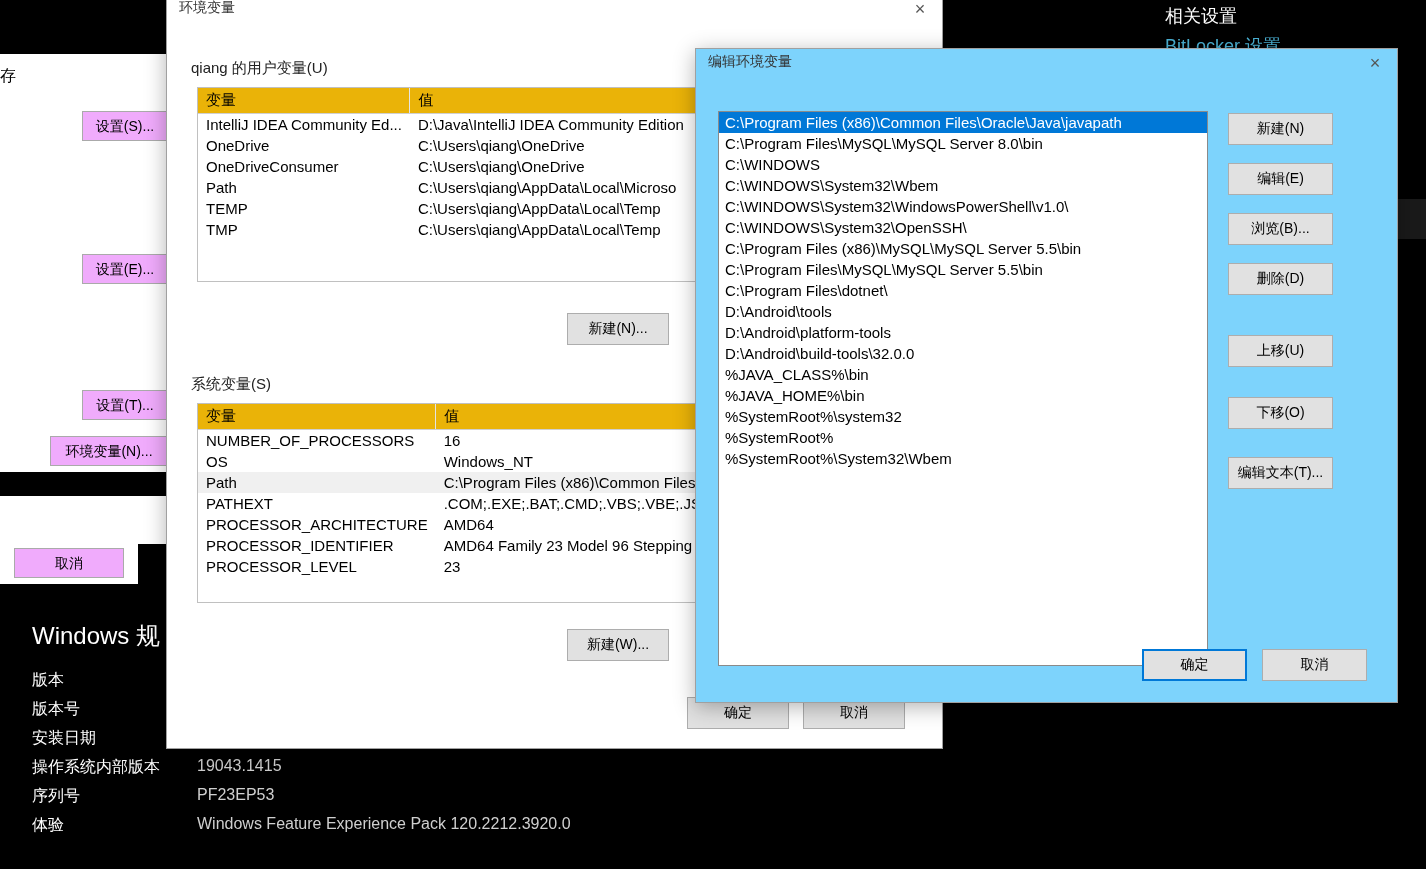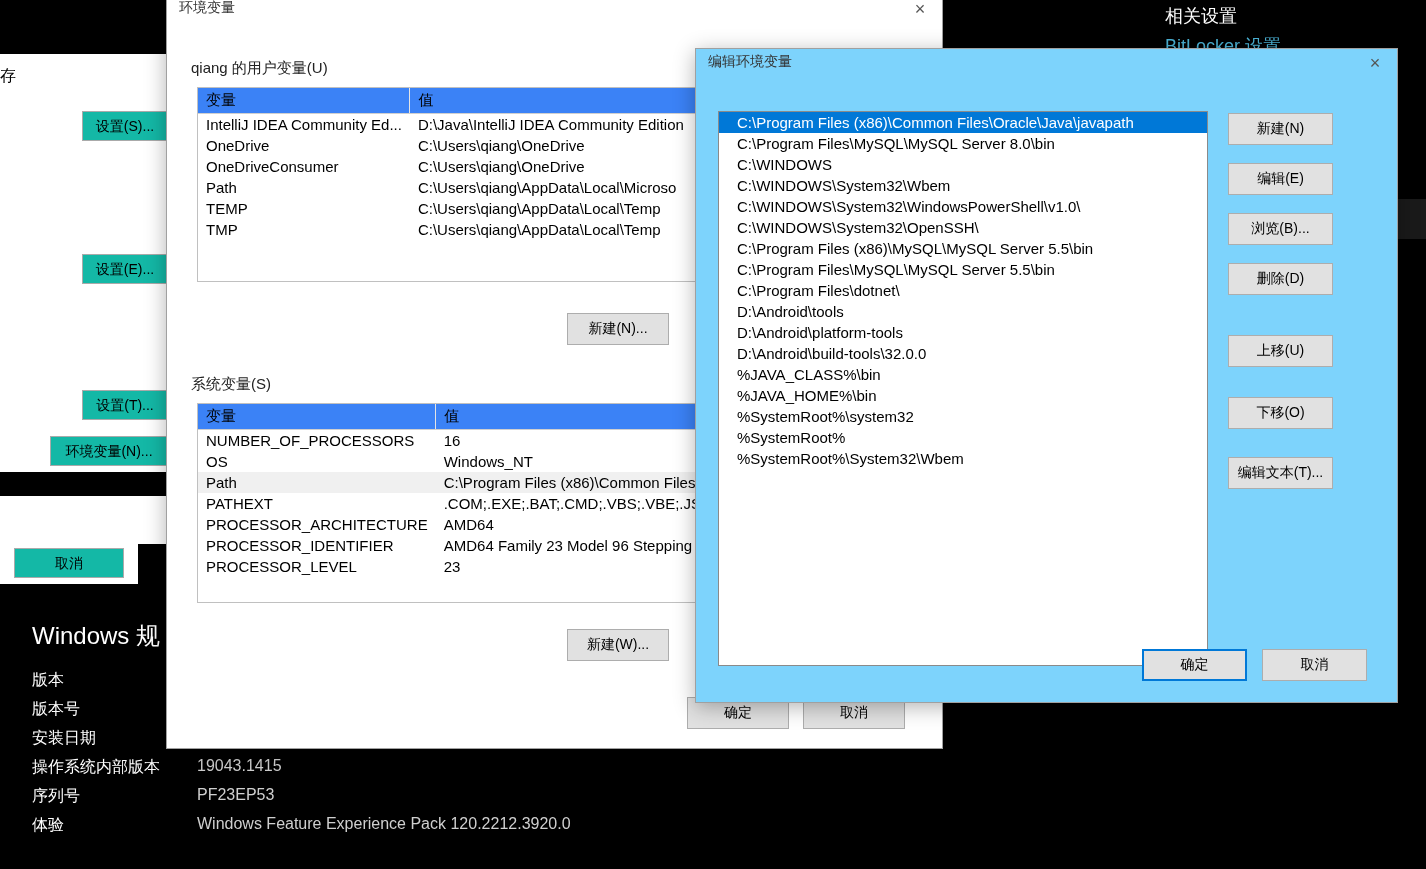--- a/index.html
+++ b/index.html
@@ -2,21 +2,21 @@
 <html><head>
 <meta charset="utf-8">
 <style>
 * { box-sizing: border-box; margin: 0; padding: 0; font-family: "Segoe UI", "Microsoft YaHei", sans-serif; }
 body { width: 1426px; height: 869px; background: #000; overflow: hidden; position: relative; }
 
 
 .settings-bg { position: absolute; left: 0; top: 0; width: 1426px; height: 869px; background: #000; color: #fff; }
 .settings-related { position: absolute; left: 1165px; top: 4px; font-size: 18px; color: #fff; }
 .settings-bitlocker { position: absolute; left: 1165px; top: 34px; font-size: 18px; color: #4bb3d6; }
-.settings-btn { position: absolute; background: #14b8a6; border: 1px solid #aaa; font-size: 14px; color: #000; text-align: center; height: 30px; line-height: 28px; }
+.settings-btn { position: absolute; background: #f0abfc; border: 1px solid #aaa; font-size: 14px; color: #000; text-align: center; height: 30px; line-height: 28px; }
 .white-strip { position: absolute; left: 0; background: #fff; height: 48px; }
 
 .win-spec { position: absolute; left: 32px; top: 620px; color: #fff; }
 .win-spec h2 { font-size: 24px; font-weight: 400; margin-bottom: 18px; }
 .win-spec-row { display: flex; margin-bottom: 8px; font-size: 16px; }
 .win-spec-label { width: 165px; }
 .win-spec-val { color: #cfcfcf; }
 
 
 .net-mon { position: absolute; right: 0; top: 199px; width: 80px; height: 40px; background: #1a1a1a; color: #4dd; font-size: 12px; padding: 2px 6px; line-height: 16px; border-radius: 4px 0 0 4px; }
@@ -27,31 +27,31 @@
 
 .dialog { position: absolute; background: #f0f0f0; border: 1px solid #a0a0a0; box-shadow: 0 4px 20px rgba(0,0,0,0.3); }
 .dialog-title { position: absolute; left: 12px; top: 4px; font-size: 14px; color: #333; }
 .dialog-close { position: absolute; right: 6px; top: 4px; width: 32px; height: 24px; font-size: 18px; text-align: center; color: #555; cursor: pointer; }
 
 
 .env-dialog { left: 166px; top: -6px; width: 777px; height: 755px; background: #fff; }
 .env-section-label { position: absolute; font-size: 15px; color: #222; }
 .env-table-wrap { position: absolute; border: 1px solid #c0c0c0; background: #fff; overflow: hidden; }
 .env-table { width: 100%; border-collapse: collapse; font-size: 15px; }
-.env-table th { text-align: left; font-weight: 400; padding: 3px 8px; border-bottom: 1px solid #d0d0d0; border-right: 1px solid #e4e4e4; background: #3b82f6; }
+.env-table th { text-align: left; font-weight: 400; padding: 3px 8px; border-bottom: 1px solid #d0d0d0; border-right: 1px solid #e4e4e4; background: #eab308; }
 .env-table td { padding: 2px 8px; white-space: nowrap; overflow: hidden; text-overflow: ellipsis; }
 .env-table tr.selected td { background: #f0f0f0; }
 .col-name { width: 210px; }
 .env-btn { position: absolute; width: 102px; height: 32px; background: #e1e1e1; border: 1px solid #adadad; font-size: 14px; cursor: pointer; }
 .env-btn.default { border: 2px solid #0078d7; }
 
 
 .edit-dialog { left: 695px; top: 48px; width: 703px; height: 655px; background: #7dd3fc; }
 .path-listbox { position: absolute; left: 22px; top: 62px; width: 490px; height: 555px; border: 1px solid #8a8a8a; background: #fff; overflow: auto; }
-.path-item { padding: 2px 18px; font-size: 15px; white-space: nowrap; cursor: default; }
+.path-item { padding: 2px 6px; font-size: 15px; white-space: nowrap; cursor: default; }
 .path-item.selected { background: #0078d7; color: #fff; }
 .side-btn { position: absolute; left: 532px; width: 105px; height: 32px; background: #e1e1e1; border: 1px solid #adadad; font-size: 14px; cursor: pointer; }
 .side-btn:disabled { color: #999; }
 
 </style>
 </head>
 <body>
 
 <div class="settings-bg">
   <div class="settings-related">相关设置</div>

